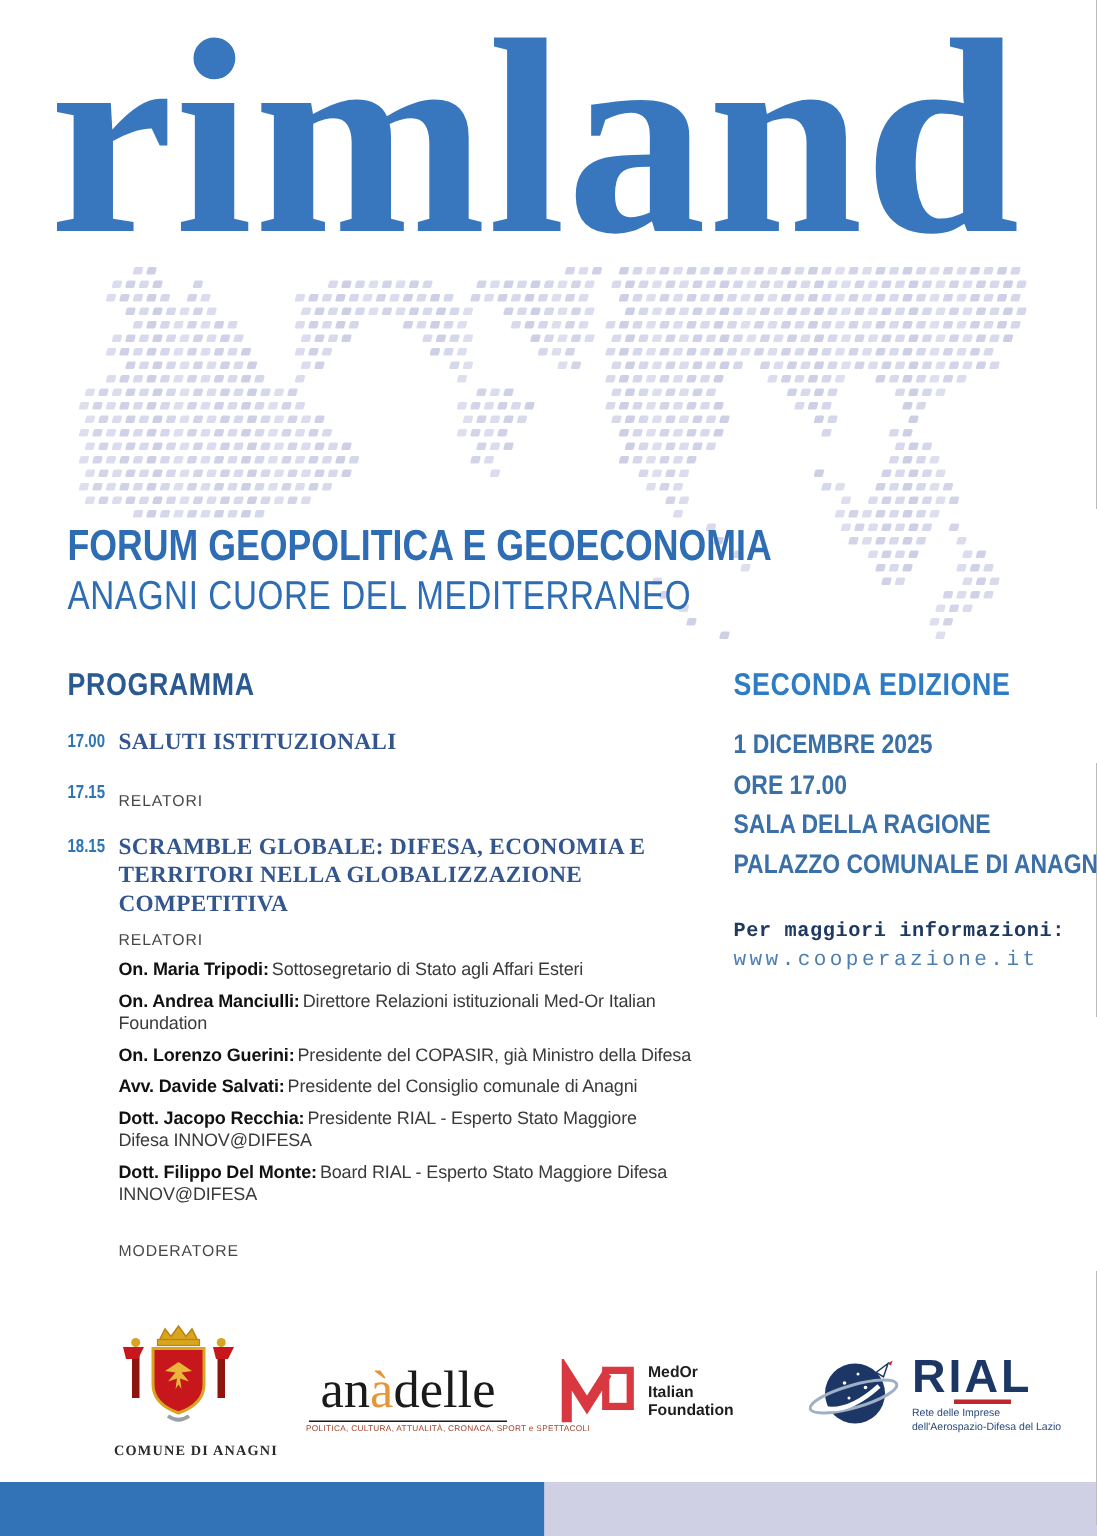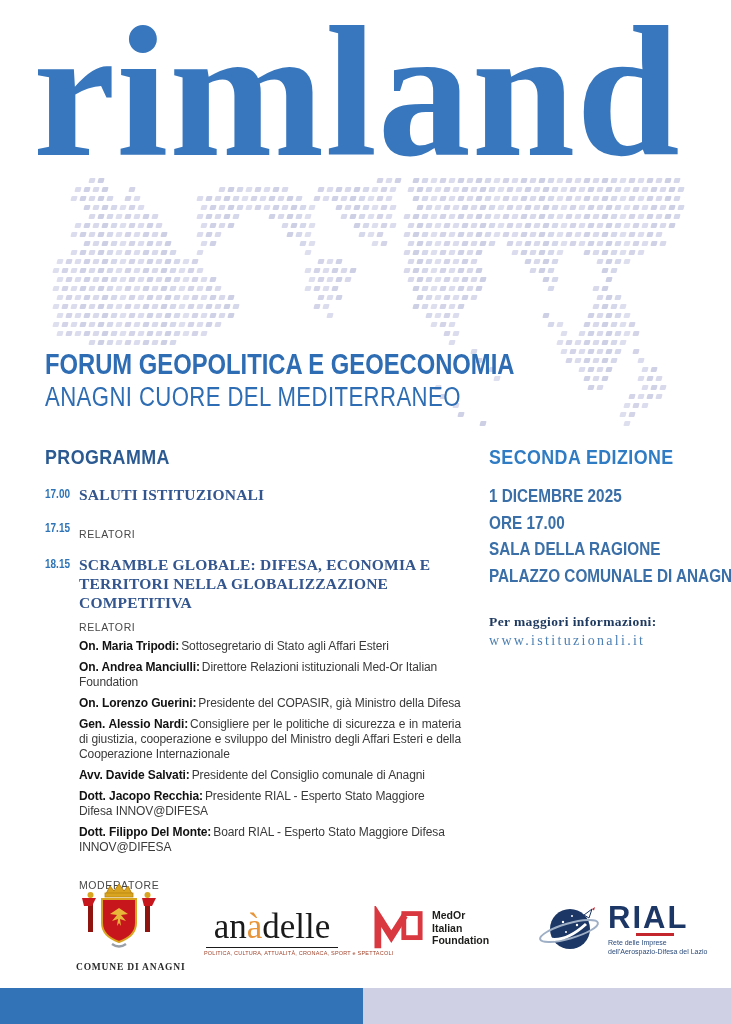--- a/index.html
+++ b/index.html
@@ -50,21 +50,21 @@
   .speaker b{color:#111;margin-right:2px;}
   .justify{text-align:justify;}
   .moderator{margin-top:24px;}
   
   .event{position:absolute;left:489px;top:442px;width:238px;}
   .event .colhead{color:var(--brightBlue);}
   .dateblock{margin-top:13px;}
   .dateblock div{display:block;}
   .dateblock span{display:inline-block;transform:scaleX(.85);transform-origin:0 50%;
     font-size:18px;font-weight:bold;color:var(--steelBlue);line-height:26.5px;white-space:nowrap;}
-  .info{margin-top:25px;font-family:Liberation Serif, serif;}
+  .info{margin-top:25px;font-family:Liberation Mono, monospace;}
   .info .lbl{font-size:13.5px;font-weight:bold;color:var(--infoNavy);letter-spacing:.4px;}
   .info .url{display:inline-block;margin-top:3px;font-size:14px;color:var(--linkBlue);
     letter-spacing:2.3px;text-decoration:none;}
   
   .logos{position:absolute;left:0;top:882px;width:731px;height:96px;}
   .logo{position:absolute;}
   .crest-caption{font-family:"Liberation Serif",serif;font-weight:bold;font-size:9.5px;
     letter-spacing:.8px;color:#2b2b2b;text-align:center;margin-top:2px;white-space:nowrap;}
   .anagnia{left:204px;top:28px;width:136px;text-align:center;}
   .anagnia .word{font-family:"Liberation Serif",serif;font-size:35px;line-height:34px;color:#1a1a1a;}
@@ -919,21 +919,20 @@
     </div>
 
     <div class="item">
       <span class="time">18.15</span>
       <div style="width:382px;">
         <div class="session">SCRAMBLE GLOBALE: DIFESA, ECONOMIA E TERRITORI NELLA GLOBALIZZAZIONE COMPETITIVA</div>
         <div class="label">RELATORI</div>
         <p class="speaker"><b>On. Maria Tripodi:</b><span>Sottosegretario di Stato agli Affari Esteri</span></p>
         <p class="speaker"><b>On. Andrea Manciulli:</b><span>Direttore Relazioni istituzionali Med-Or Italian Foundation</span></p>
         <p class="speaker"><b>On. Lorenzo Guerini:</b><span>Presidente del COPASIR, già Ministro della Difesa</span></p>
-        <p class="speaker justify"><b>Gen. Alessio Nardi:</b><span>Consigliere per le politiche di sicurezza e in materia di giustizia, cooperazione e sviluppo del Ministro degli Affari Esteri e della Cooperazione Internazionale</span></p>
         <p class="speaker"><b>Avv. Davide Salvati:</b><span>Presidente del Consiglio comunale di Anagni</span></p>
         <p class="speaker"><b>Dott. Jacopo Recchia:</b><span>Presidente RIAL - Esperto Stato Maggiore Difesa INNOV@DIFESA</span></p>
         <p class="speaker"><b>Dott. Filippo Del Monte:</b><span>Board RIAL - Esperto Stato Maggiore Difesa INNOV@DIFESA</span></p>
       </div>
     </div>
 
     <div class="block moderator">
       <div class="label">MODERATORE</div>
     </div>
   </div>
@@ -941,21 +940,21 @@
   <div class="event">
     <h2><span class="colhead">SECONDA EDIZIONE</span></h2>
     <div class="dateblock">
       <div><span>1 DICEMBRE 2025</span></div>
       <div><span>ORE 17.00</span></div>
       <div><span>SALA DELLA RAGIONE</span></div>
       <div><span>PALAZZO COMUNALE DI ANAGNI</span></div>
     </div>
     <div class="info">
       <div class="lbl">Per maggiori informazioni:</div>
-      <a href="#" class="url">www.istituzionali.it</a>
+      <a href="#" class="url">www.cooperazione.it</a>
     </div>
   </div>
 
   <div class="logos">
 
     <div class="logo" style="left:76px;top:0;">
       <svg width="86" height="74" viewBox="0 0 86 74">
         <rect x="12" y="16" width="5" height="34" fill="#8E1410"></rect>
         <rect x="69" y="16" width="5" height="34" fill="#8E1410"></rect>
         <path d="M6 16 h14 l-4 8 h-8 z" fill="#C8161D"></path>

